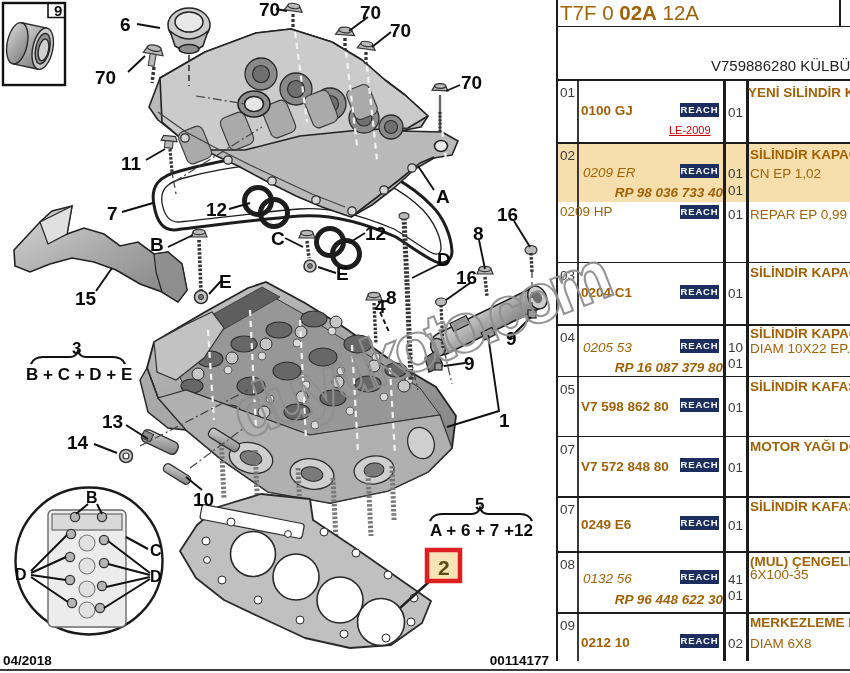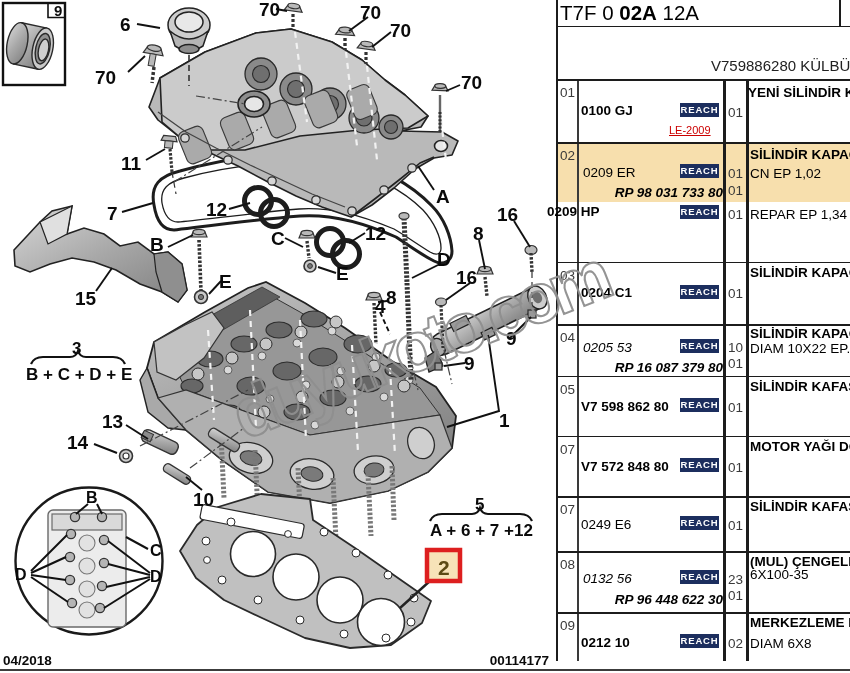--- a/index.html
+++ b/index.html
@@ -1,18 +1,18 @@
 <!DOCTYPE html>
 <html><head>
 <meta charset="utf-8">
 <style>
   html,body{margin:0;padding:0;}
   body{width:850px;height:673px;overflow:hidden;position:relative;background:#fff;
        font-family:"Liberation Sans", sans-serif;}
-  .t{position:absolute;white-space:nowrap;color:#000000;font-size:13.5px;line-height:1;}
+  .t{position:absolute;white-space:nowrap;color:#a16207;font-size:13.5px;line-height:1;}
   .vl,.hl{position:absolute;background:#1c1c1c;}
   .num{color:#3a3a3a;}
   .badge{position:absolute;width:39px;height:13.5px;background:#1c2e5e;color:#fff;
          font-weight:bold;font-size:9.5px;letter-spacing:0.8px;text-align:center;
          line-height:14px;font-family:"Liberation Sans",sans-serif;}
 </style>
 </head>
 <body>
 
 <svg id="diag" width="850" height="673" viewBox="0 0 850 673" style="position:absolute;left:0;top:0" xmlns="http://www.w3.org/2000/svg">
@@ -525,31 +525,31 @@
 <div class="t" style="left:711px;top:58px;font-size:15px;color:#222">V759886280 KÜLBÜTÖR KAPAĞI</div>
 
 <div class="t num" style="left:560px;top:86px">01</div>
 <div class="t" style="left:581px;top:104px;font-weight:bold">0100 GJ</div>
 <div class="badge" style="left:680px;top:103px">REACH</div>
 <div class="t num" style="left:728px;top:106px">01</div>
 <div class="t" style="left:748px;top:86px;font-weight:bold">YENİ SİLİNDİR KAPAĞI</div>
 <div class="t" style="left:669px;top:125px;color:#c00;text-decoration:underline;font-size:11px">LE-2009</div>
 
 <div class="t num" style="left:560px;top:149px">02</div>
-<div class="t" style="left:583px;top:166px;">0209 ER</div>
+<div class="t" style="left:583px;top:166px;font-style:italic">0209 ER</div>
 <div class="badge" style="left:680px;top:164px">REACH</div>
 <div class="t num" style="left:728px;top:167px">01</div>
 <div class="t" style="left:750px;top:147.5px;font-weight:bold">SİLİNDİR KAPAĞI CONTASI</div>
 <div class="t" style="left:750px;top:166.5px">CN EP 1,02</div>
 <div class="t num" style="left:728px;top:183.5px">01</div>
-<div class="t" style="left:723px;top:186px;font-weight:bold;font-style:italic;transform:translateX(-100%);font-size:13.5px">RP 98 031 733 80</div>
-<div class="t" style="left:547px;top:205px;font-weight:bold">0209 HP</div>
+<div class="t" style="left:723px;top:186px;font-weight:bold;font-style:italic;transform:translateX(-100%);font-size:13.5px">RP 98 036 733 40</div>
+<div class="t" style="left:560px;top:205px;font-weight:normal">0209 HP</div>
 <div class="badge" style="left:680px;top:205px">REACH</div>
 <div class="t num" style="left:728px;top:208px">01</div>
-<div class="t" style="left:750px;top:208px">REPAR EP 1,34</div>
+<div class="t" style="left:750px;top:208px">REPAR EP 0,99</div>
 
 <div class="t num" style="left:560px;top:269px">03</div>
 <div class="t" style="left:581px;top:286px;font-weight:bold">0204 C1</div>
 <div class="badge" style="left:680px;top:285px">REACH</div>
 <div class="t num" style="left:728px;top:287px">01</div>
 <div class="t" style="left:750px;top:266px;font-weight:bold">SİLİNDİR KAPAĞI</div>
 
 <div class="t num" style="left:560px;top:331px">04</div>
 <div class="t" style="left:583px;top:341px;font-style:italic">0205 53</div>
 <div class="badge" style="left:680px;top:339px">REACH</div>
@@ -565,29 +565,29 @@
 <div class="t num" style="left:728px;top:401px">01</div>
 <div class="t" style="left:750px;top:380px;font-weight:bold">SİLİNDİR KAFASI</div>
 
 <div class="t num" style="left:560px;top:443px">07</div>
 <div class="t" style="left:581px;top:460px;font-weight:bold">V7 572 848 80</div>
 <div class="badge" style="left:680px;top:458px">REACH</div>
 <div class="t num" style="left:728px;top:461px">01</div>
 <div class="t" style="left:750px;top:440px;font-weight:bold">MOTOR YAĞI DOLDURMA</div>
 
 <div class="t num" style="left:560px;top:503px">07</div>
-<div class="t" style="left:581px;top:518px;font-weight:normal">0249 E6</div>
+<div class="t" style="left:581px;top:518px;font-weight:bold">0249 E6</div>
 <div class="badge" style="left:680px;top:516px">REACH</div>
 <div class="t num" style="left:728px;top:519px">01</div>
 <div class="t" style="left:750px;top:500px;font-weight:bold">SİLİNDİR KAFASI KAPAĞI</div>
 
 <div class="t num" style="left:560px;top:558px">08</div>
 <div class="t" style="left:583px;top:572px;font-style:italic">0132 56</div>
 <div class="badge" style="left:680px;top:570px">REACH</div>
-<div class="t num" style="left:728px;top:573px">23</div>
+<div class="t num" style="left:728px;top:573px">41</div>
 <div class="t num" style="left:728px;top:589px">01</div>
 <div class="t" style="left:750px;top:555px;font-weight:bold">(MUL) ÇENGELLİ VİDA</div>
 <div class="t" style="left:750px;top:568px">6X100-35</div>
 <div class="t" style="left:723px;top:593px;font-weight:bold;font-style:italic;transform:translateX(-100%);font-size:13.5px">RP 96 448 622 30</div>
 
 <div class="t num" style="left:560px;top:619px">09</div>
 <div class="t" style="left:581px;top:636px;font-weight:bold">0212 10</div>
 <div class="badge" style="left:680px;top:634px">REACH</div>
 <div class="t num" style="left:728px;top:637px">02</div>
 <div class="t" style="left:750px;top:616px;font-weight:bold">MERKEZLEME KOVANI</div>

